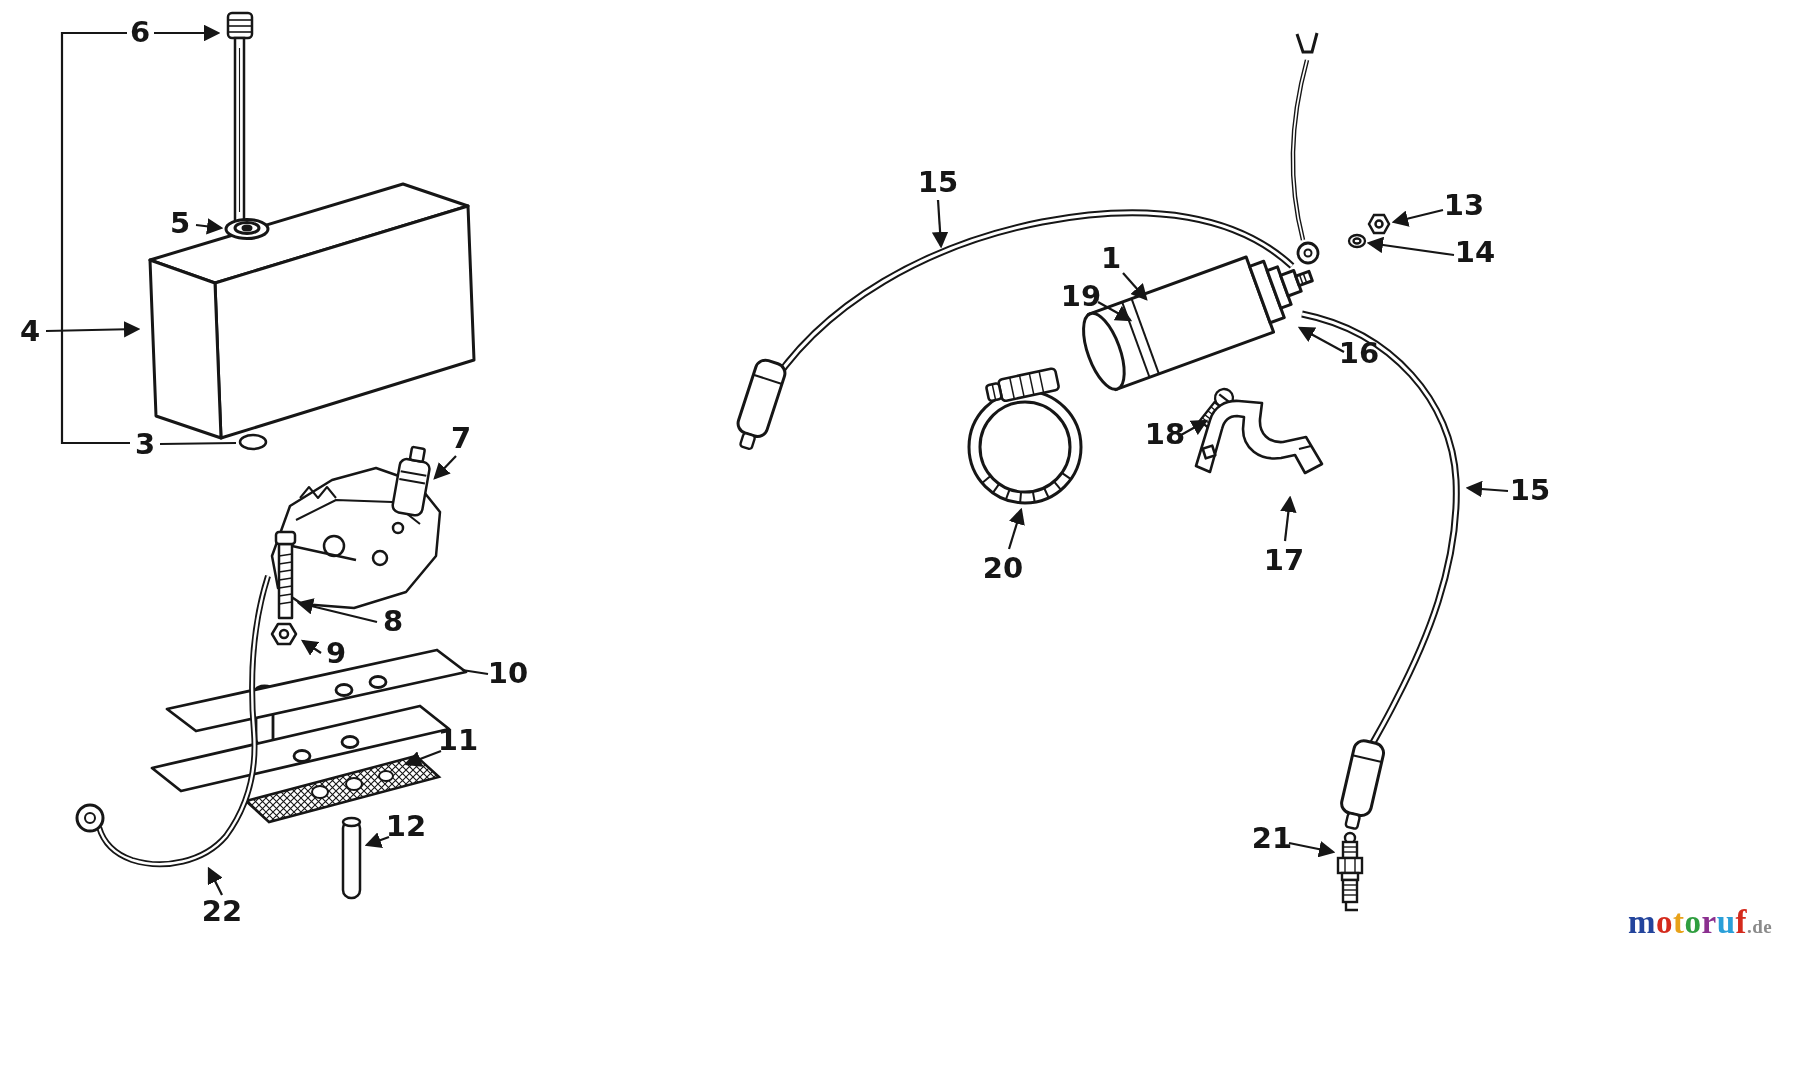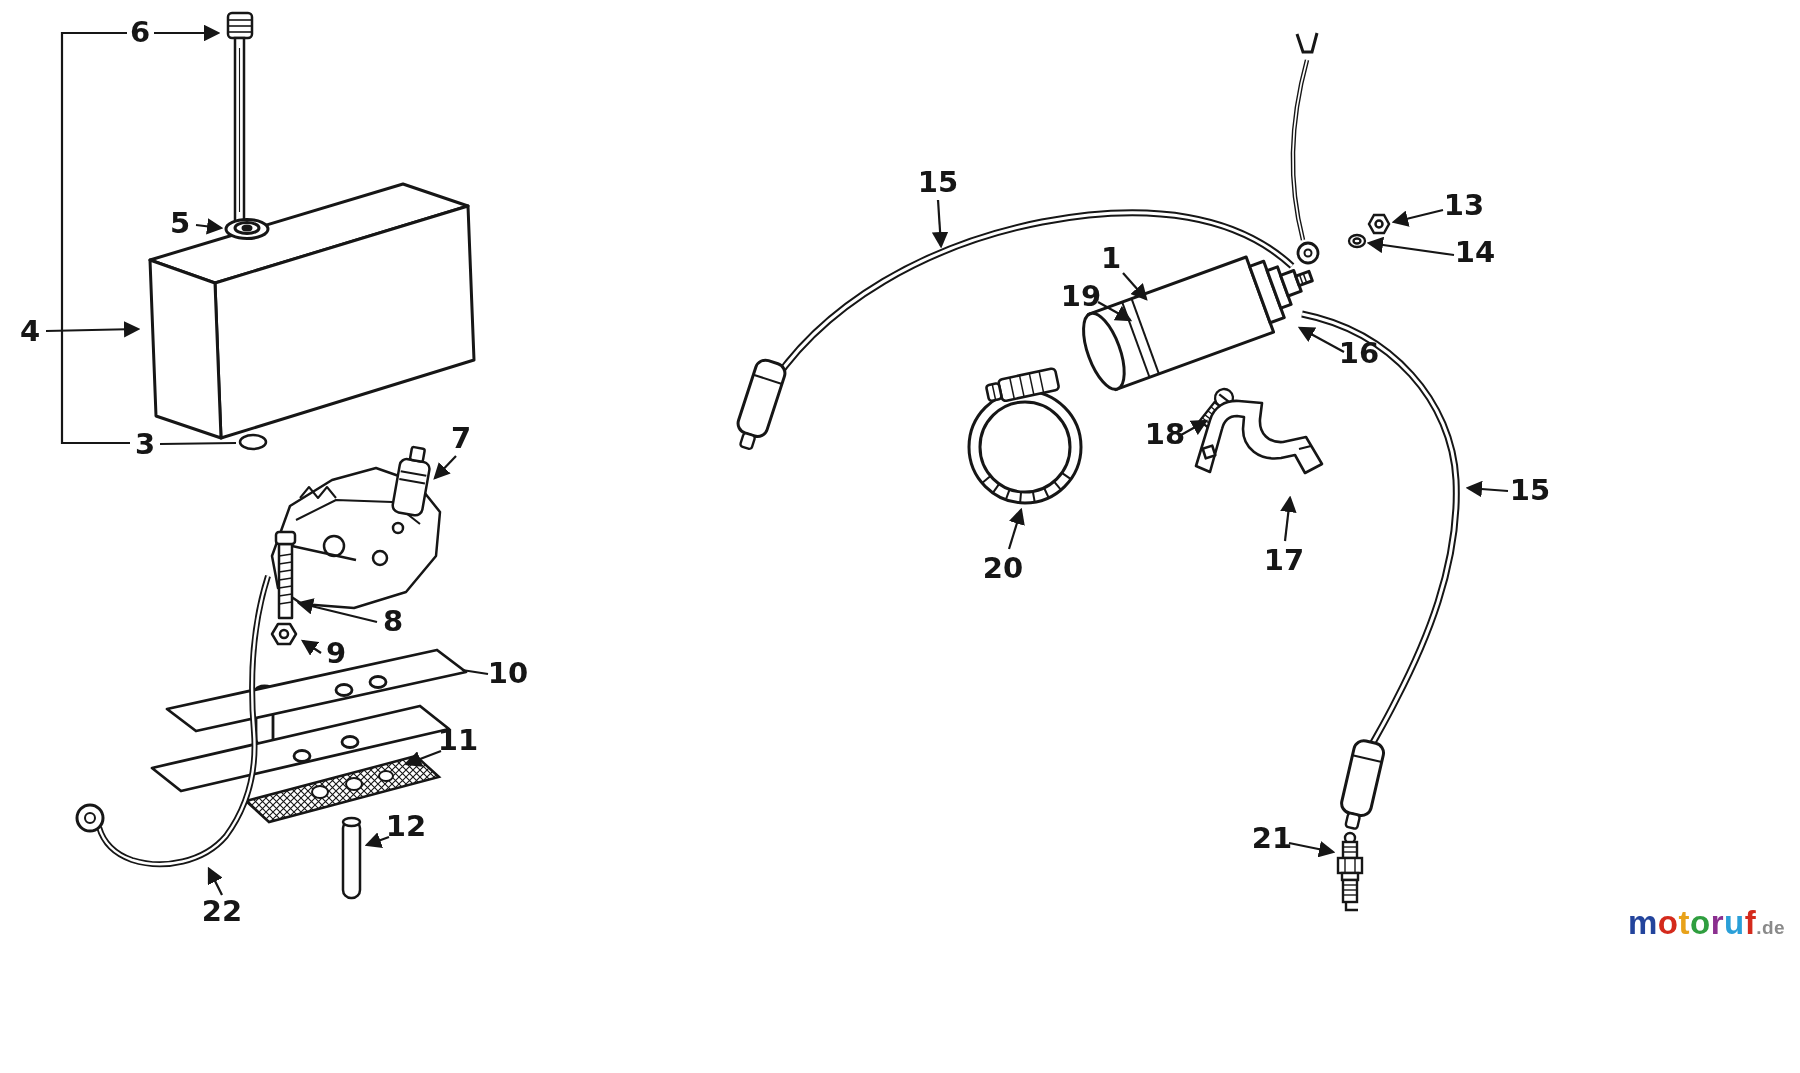--- a/index.html
+++ b/index.html
@@ -13,21 +13,21 @@
   text.cl{
     font-family:"DejaVu Sans","Liberation Sans",sans-serif;
     font-size:29px;font-weight:700;fill:#161616;
   }
   .ld{stroke:#161616;stroke-width:2.2;fill:none;}
   .ink{stroke:#161616;fill:#ffffff;}
   .wo{stroke:#161616;fill:none;}
   .wi{stroke:#ffffff;fill:none;}
   .watermark{
     position:absolute;left:1628px;top:906px;
-    font-family:Liberation Sans, sans-serif;
+    font-family:Liberation Serif, serif;
     font-weight:700;font-size:33px;line-height:1;letter-spacing:0.5px;
     white-space:nowrap;cursor:pointer;
   }
   .wm-suffix{font-size:19px;font-weight:700;}
 </style>
 </head>
 <body>
 
 <div class="stage">
 <svg width="1800" height="1073" viewBox="0 0 1800 1073">

